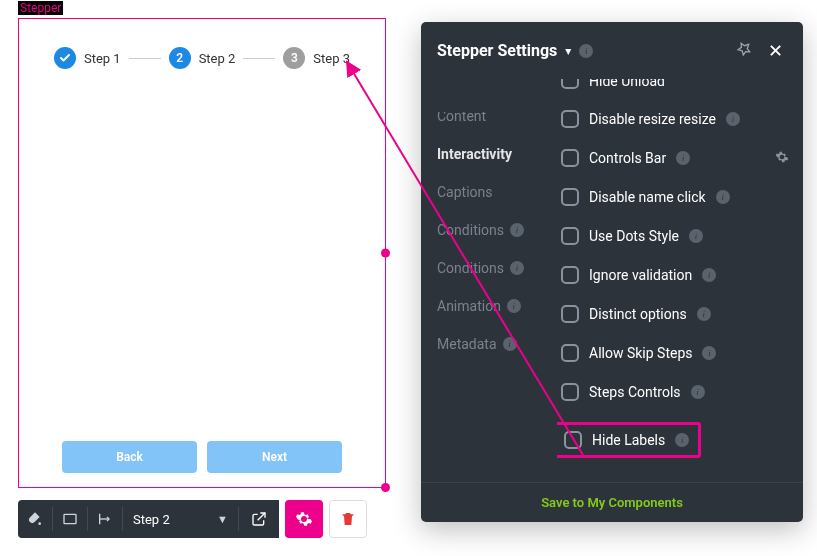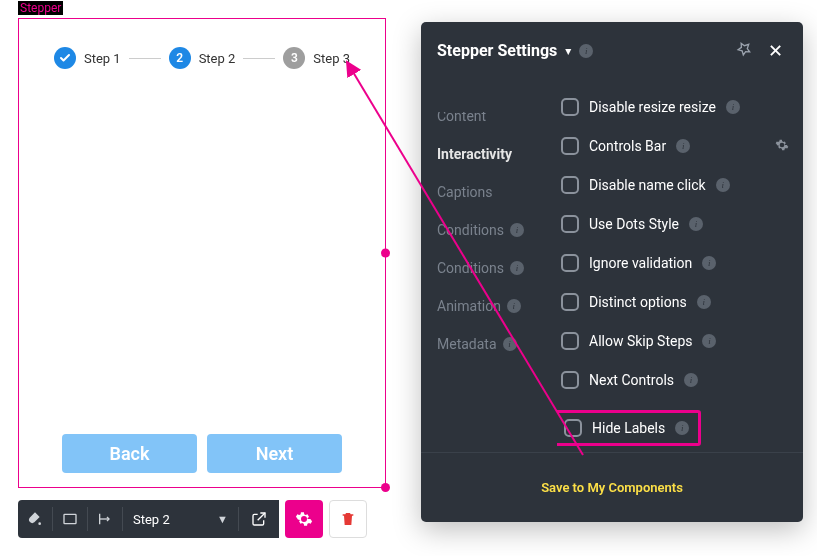--- a/index.html
+++ b/index.html
@@ -82,21 +82,21 @@
     gap: 10px;
   }
   .nav-btn {
     width: 135px;
     padding: 9px 0;
     text-align: center;
     background: #82c4f8;
     color: #fff;
     font-weight: 600;
     border-radius: 4px;
-    font-size: 18px;
+    font-size: 12px;
   }
 
   
   .toolbar {
     position: absolute;
     left: 18px;
     top: 500px;
     display: flex;
     align-items: center;
     gap: 0;
@@ -270,22 +270,22 @@
   }
   .opt-highlight {
     border: 3px solid #ec008c;
     border-radius: 3px;
     padding: 6px 9px 6px 8px;
     margin-left: -8px;
   }
 
   .panel-footer {
     text-align: center;
-    padding: 27px 0;
-    color: #fde047;
+    padding: 12px 0;
+    color: #84cc16;
     font-weight: 600;
     font-size: 13px;
     border-top: 1px solid #3a414a;
     cursor: pointer;
   }
 
   
   .arrow-overlay {
     position: absolute;
     left: 0; top: 0;
@@ -457,21 +457,21 @@
         <span>Distinct options</span>
         <span class="info-dot">i</span>
       </div>
       <div class="opt-row">
         <div class="opt-cb"></div>
         <span>Allow Skip Steps</span>
         <span class="info-dot">i</span>
       </div>
       <div class="opt-row">
         <div class="opt-cb"></div>
-        <span>Next Controls</span>
+        <span>Steps Controls</span>
         <span class="info-dot">i</span>
       </div>
       <div class="opt-row opt-highlight" style="width:fit-content;">
         <div class="opt-cb"></div>
         <span>Hide Labels</span>
         <span class="info-dot">i</span>
       </div>
     </div>
   </div>
 

